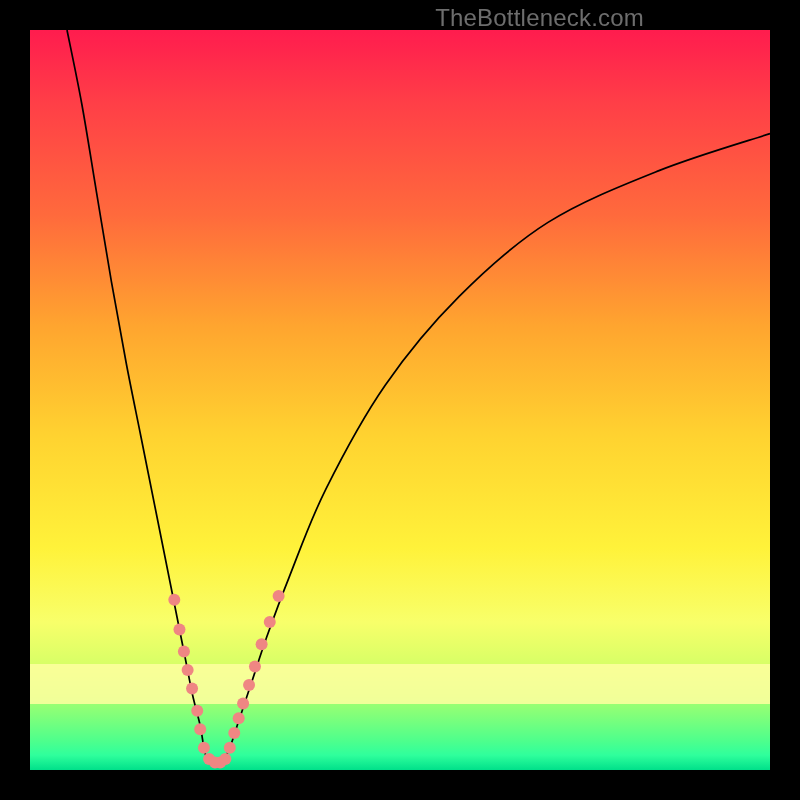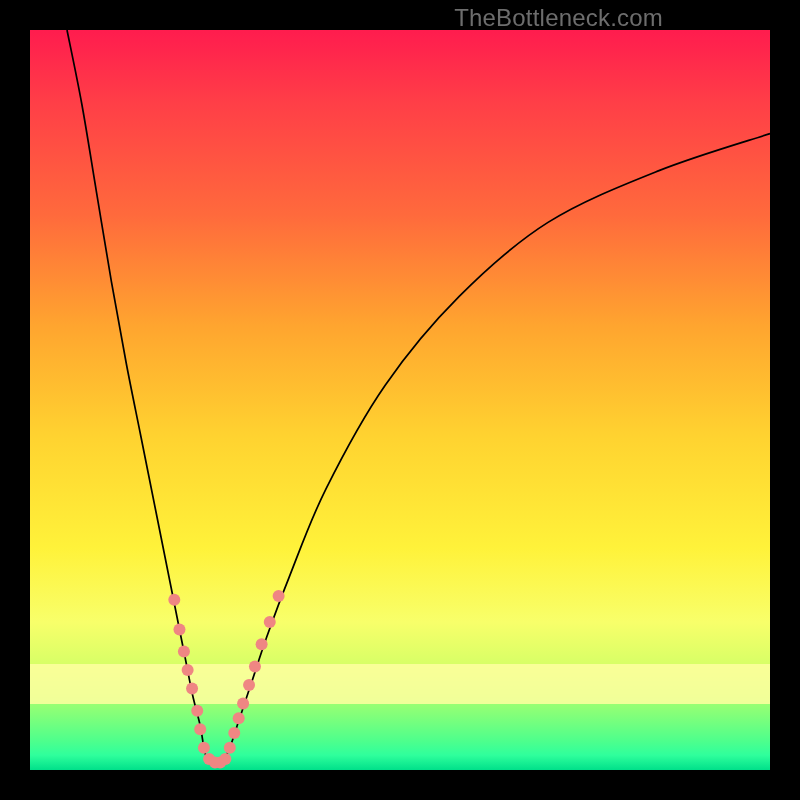--- a/index.html
+++ b/index.html
@@ -9,21 +9,20 @@
     height: 800px;
     overflow: hidden;
     background: #000;
     font-family: Arial, Helvetica, sans-serif;
   }
   .outer {
     position: relative;
     width: 656px;
     height: 800px;
     background: #000;
-    padding-left: 19px;
   }
   .plot {
     position: absolute;
     left: 30px;
     top: 30px;
     width: 740px;
     height: 740px;
     
     background: linear-gradient(
       to bottom,

